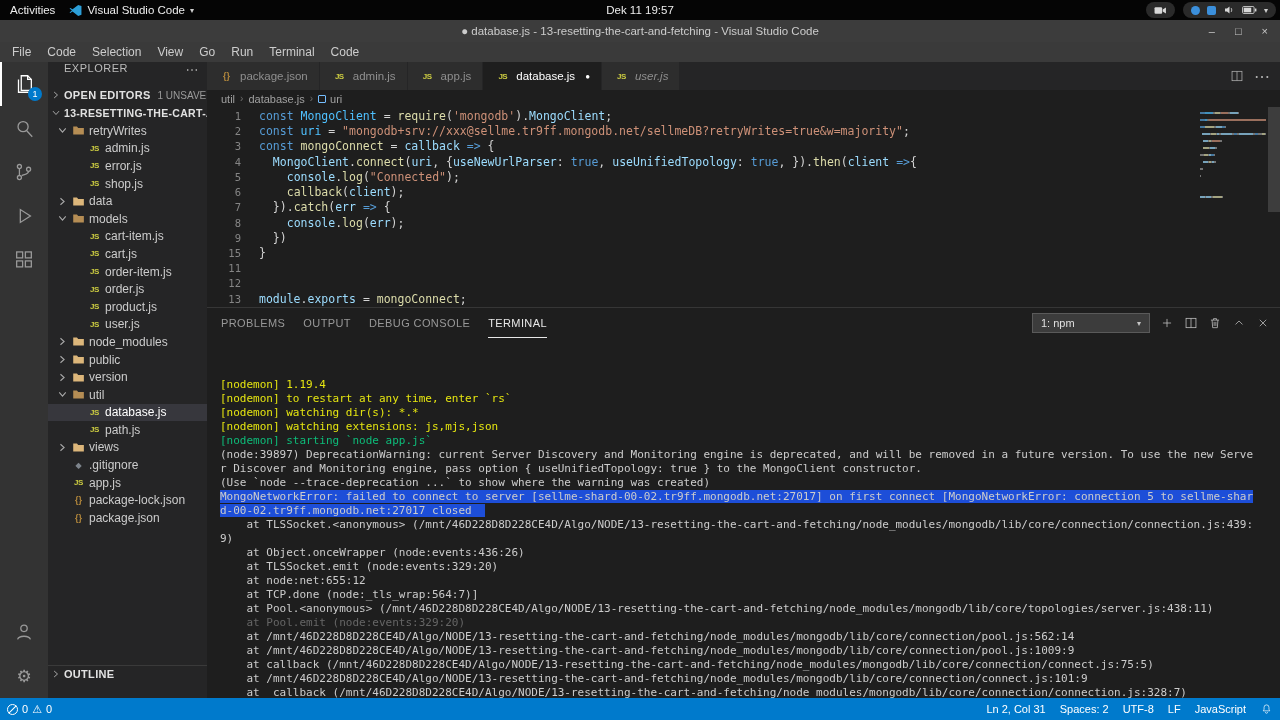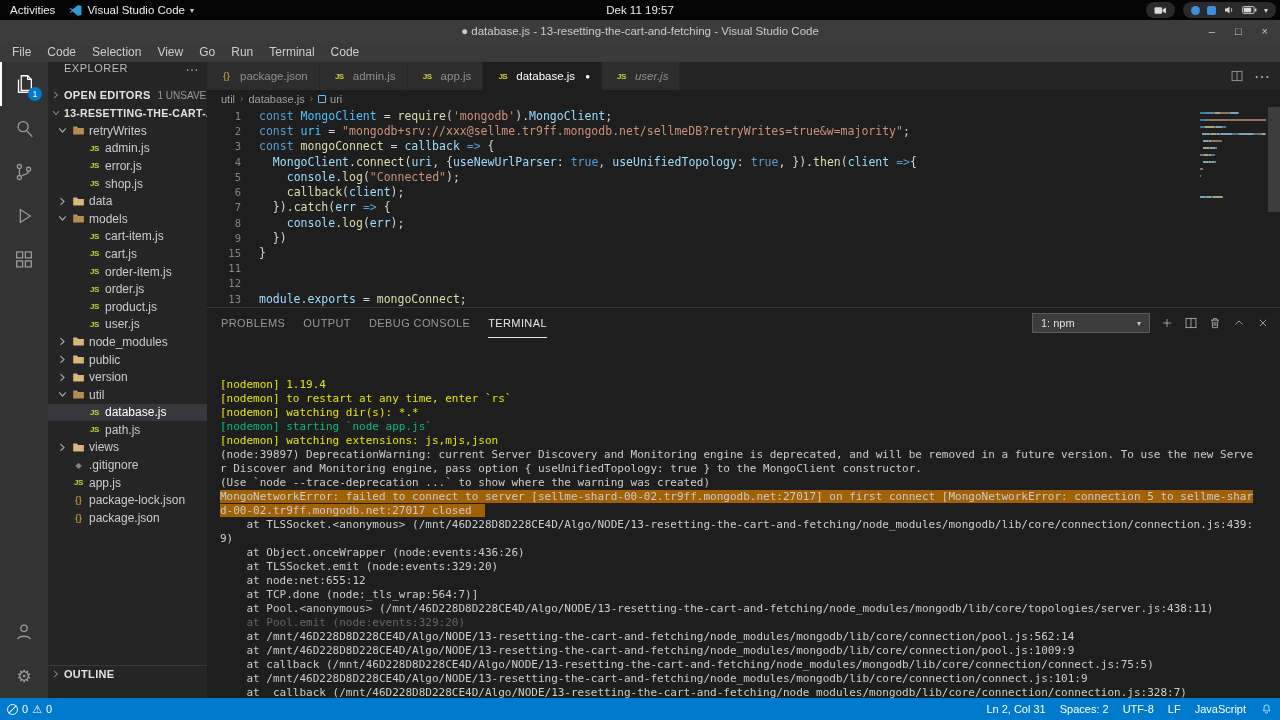--- a/index.html
+++ b/index.html
@@ -99,21 +99,21 @@
     display:inline-flex;align-items:center;border-bottom:1px solid transparent}
   .panel-tab.active{color:#e7e7e7;border-bottom-color:#e7e7e7}
   .panel-actions{position:absolute;right:10px;top:0;height:100%;display:flex;align-items:center;gap:10px}
   .term-select{display:flex;align-items:center;justify-content:space-between;background:#3c3c3c;
     border:1px solid #5a5a5a;color:#e0e0e0;font-size:11px;padding:2px 8px;width:118px;height:20px}
   .panel-actions svg{stroke:#c5c5c5;fill:none;stroke-width:1.3}
   .terminal{position:absolute;top:30px;left:0;right:0;bottom:0;overflow:hidden;
     padding:40px 0 0 13px;font-family:"DejaVu Sans Mono",monospace}
   .term-line{height:14px;line-height:14px;font-size:11px;white-space:pre;color:#cccccc}
   .tl-y{color:#e5e510}.tl-g{color:#0dbc79}.tl-w{color:#cccccc}.tl-d{color:#666666}
-  .tsel{background:#a16207}
+  .tsel{background:#1d4ed8}
 
   
   .statusbar{position:absolute;bottom:0;left:0;width:1280px;height:22px;background:#007acc;
     color:#ffffff;display:flex;align-items:center;font-size:11px}
   .sb-item{padding:0 7px;display:flex;align-items:center;gap:4px;white-space:nowrap;height:100%}
   .sb-right{margin-left:auto;display:flex;align-items:center;height:100%}
   .cslash{width:11px;height:11px;border:1px solid #fff;border-radius:50%;position:relative;display:inline-block}
   .cslash::after{content:'';position:absolute;left:-1px;top:4.3px;width:11px;height:1px;background:#fff;transform:rotate(-45deg)}
   .warn-glyph{font-size:11px}
   .bell svg{stroke:#fff;fill:none;stroke-width:1.3}
@@ -651,22 +651,22 @@
               <svg width="14" height="14" viewBox="0 0 24 24">
                   <path d="M6.5 6.5l11 11M17.5 6.5l-11 11"></path>
                 </svg>
             </span>
           </div>
         </div>
         <div class="terminal">
             <div class="term-line"><span class="tl-y">[nodemon] 1.19.4</span></div>
             <div class="term-line"><span class="tl-y">[nodemon] to restart at any time, enter `rs`</span></div>
             <div class="term-line"><span class="tl-y">[nodemon] watching dir(s): *.*</span></div>
+            <div class="term-line"><span class="tl-y">[nodemon] watching extensions: js,mjs,json</span></div>
             <div class="term-line"><span class="tl-g">[nodemon] starting `node app.js`</span></div>
-            <div class="term-line"><span class="tl-y">[nodemon] watching extensions: js,mjs,json</span></div>
             <div class="term-line"><span class="tl-w">(node:39897) DeprecationWarning: current Server Discovery and Monitoring engine is deprecated, and will be removed in a future version. To use the new Serve</span></div>
             <div class="term-line"><span class="tl-w">r Discover and Monitoring engine, pass option { useUnifiedTopology: true } to the MongoClient constructor.</span></div>
             <div class="term-line"><span class="tl-w">(Use `node --trace-deprecation ...` to show where the warning was created)</span></div>
             <div class="term-line"><span class="tl-w tsel">MongoNetworkError: failed to connect to server [sellme-shard-00-02.tr9ff.mongodb.net:27017] on first connect [MongoNetworkError: connection 5 to sellme-shar</span></div>
             <div class="term-line"><span class="tl-w tsel">d-00-02.tr9ff.mongodb.net:27017 closed  </span></div>
             <div class="term-line"><span class="tl-w">    at TLSSocket.&lt;anonymous&gt; (/mnt/46D228D8D228CE4D/Algo/NODE/13-resetting-the-cart-and-fetching/node_modules/mongodb/lib/core/connection/connection.js:439:</span></div>
             <div class="term-line"><span class="tl-w">9)</span></div>
             <div class="term-line"><span class="tl-w">    at Object.onceWrapper (node:events:436:26)</span></div>
             <div class="term-line"><span class="tl-w">    at TLSSocket.emit (node:events:329:20)</span></div>
             <div class="term-line"><span class="tl-w">    at node:net:655:12</span></div>

